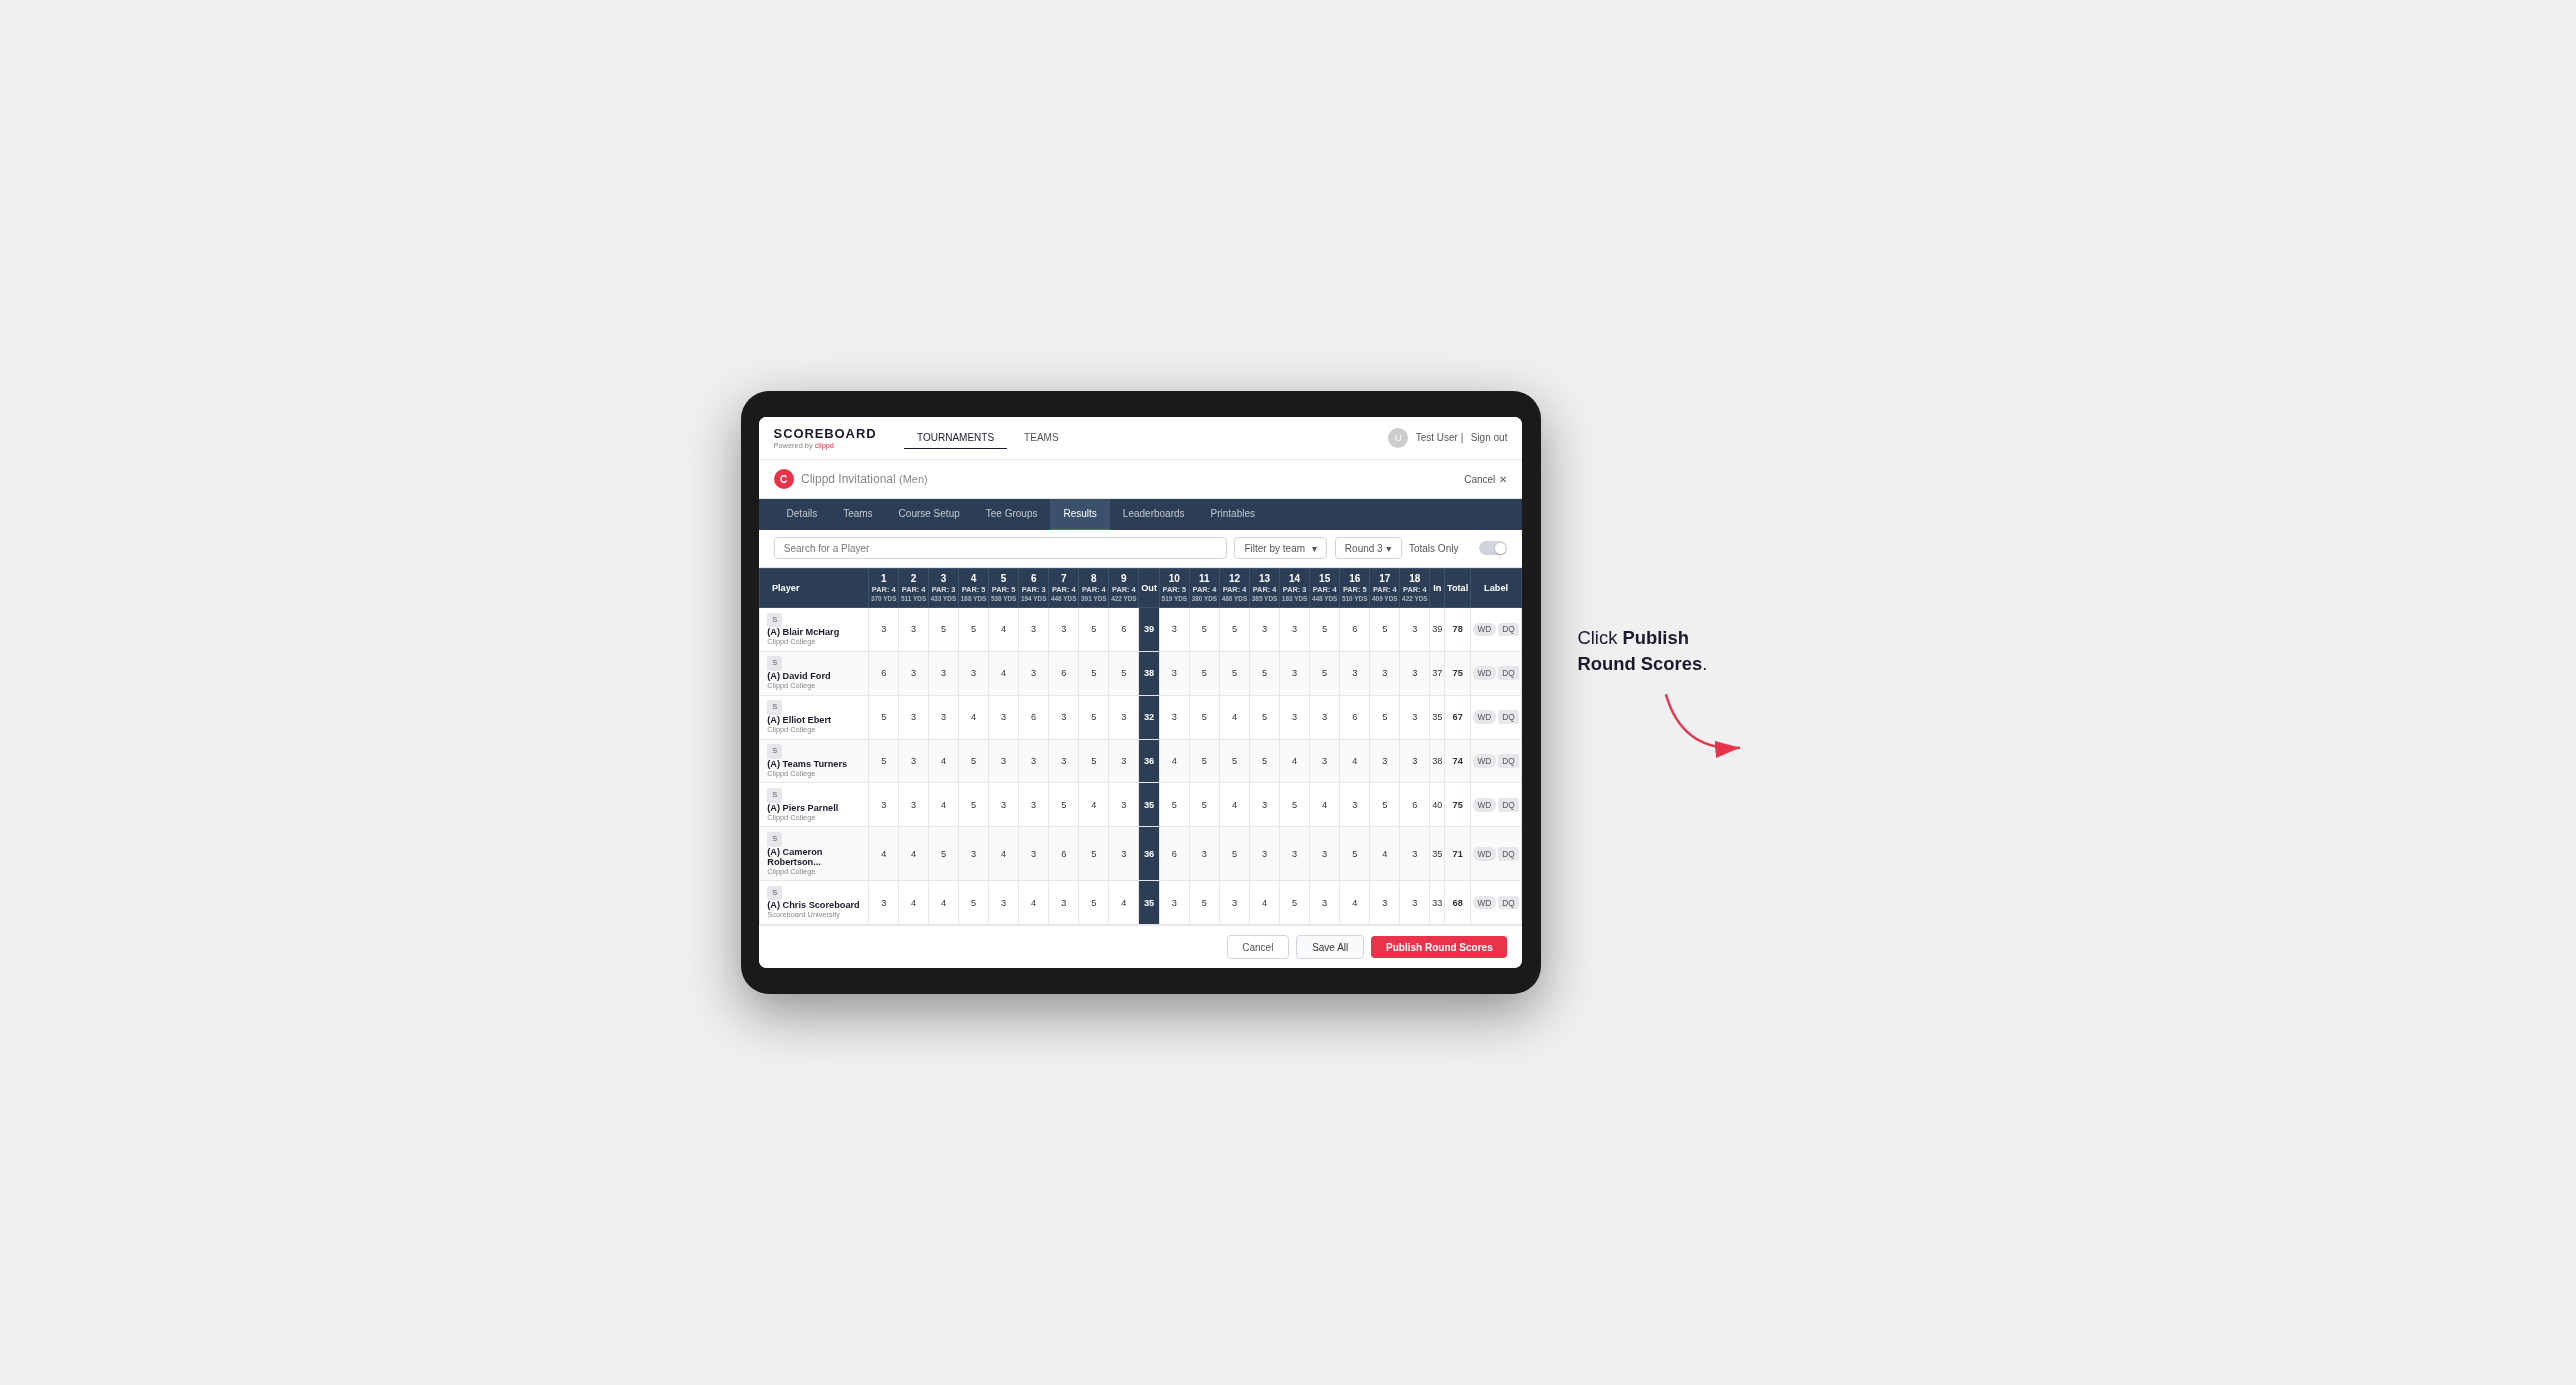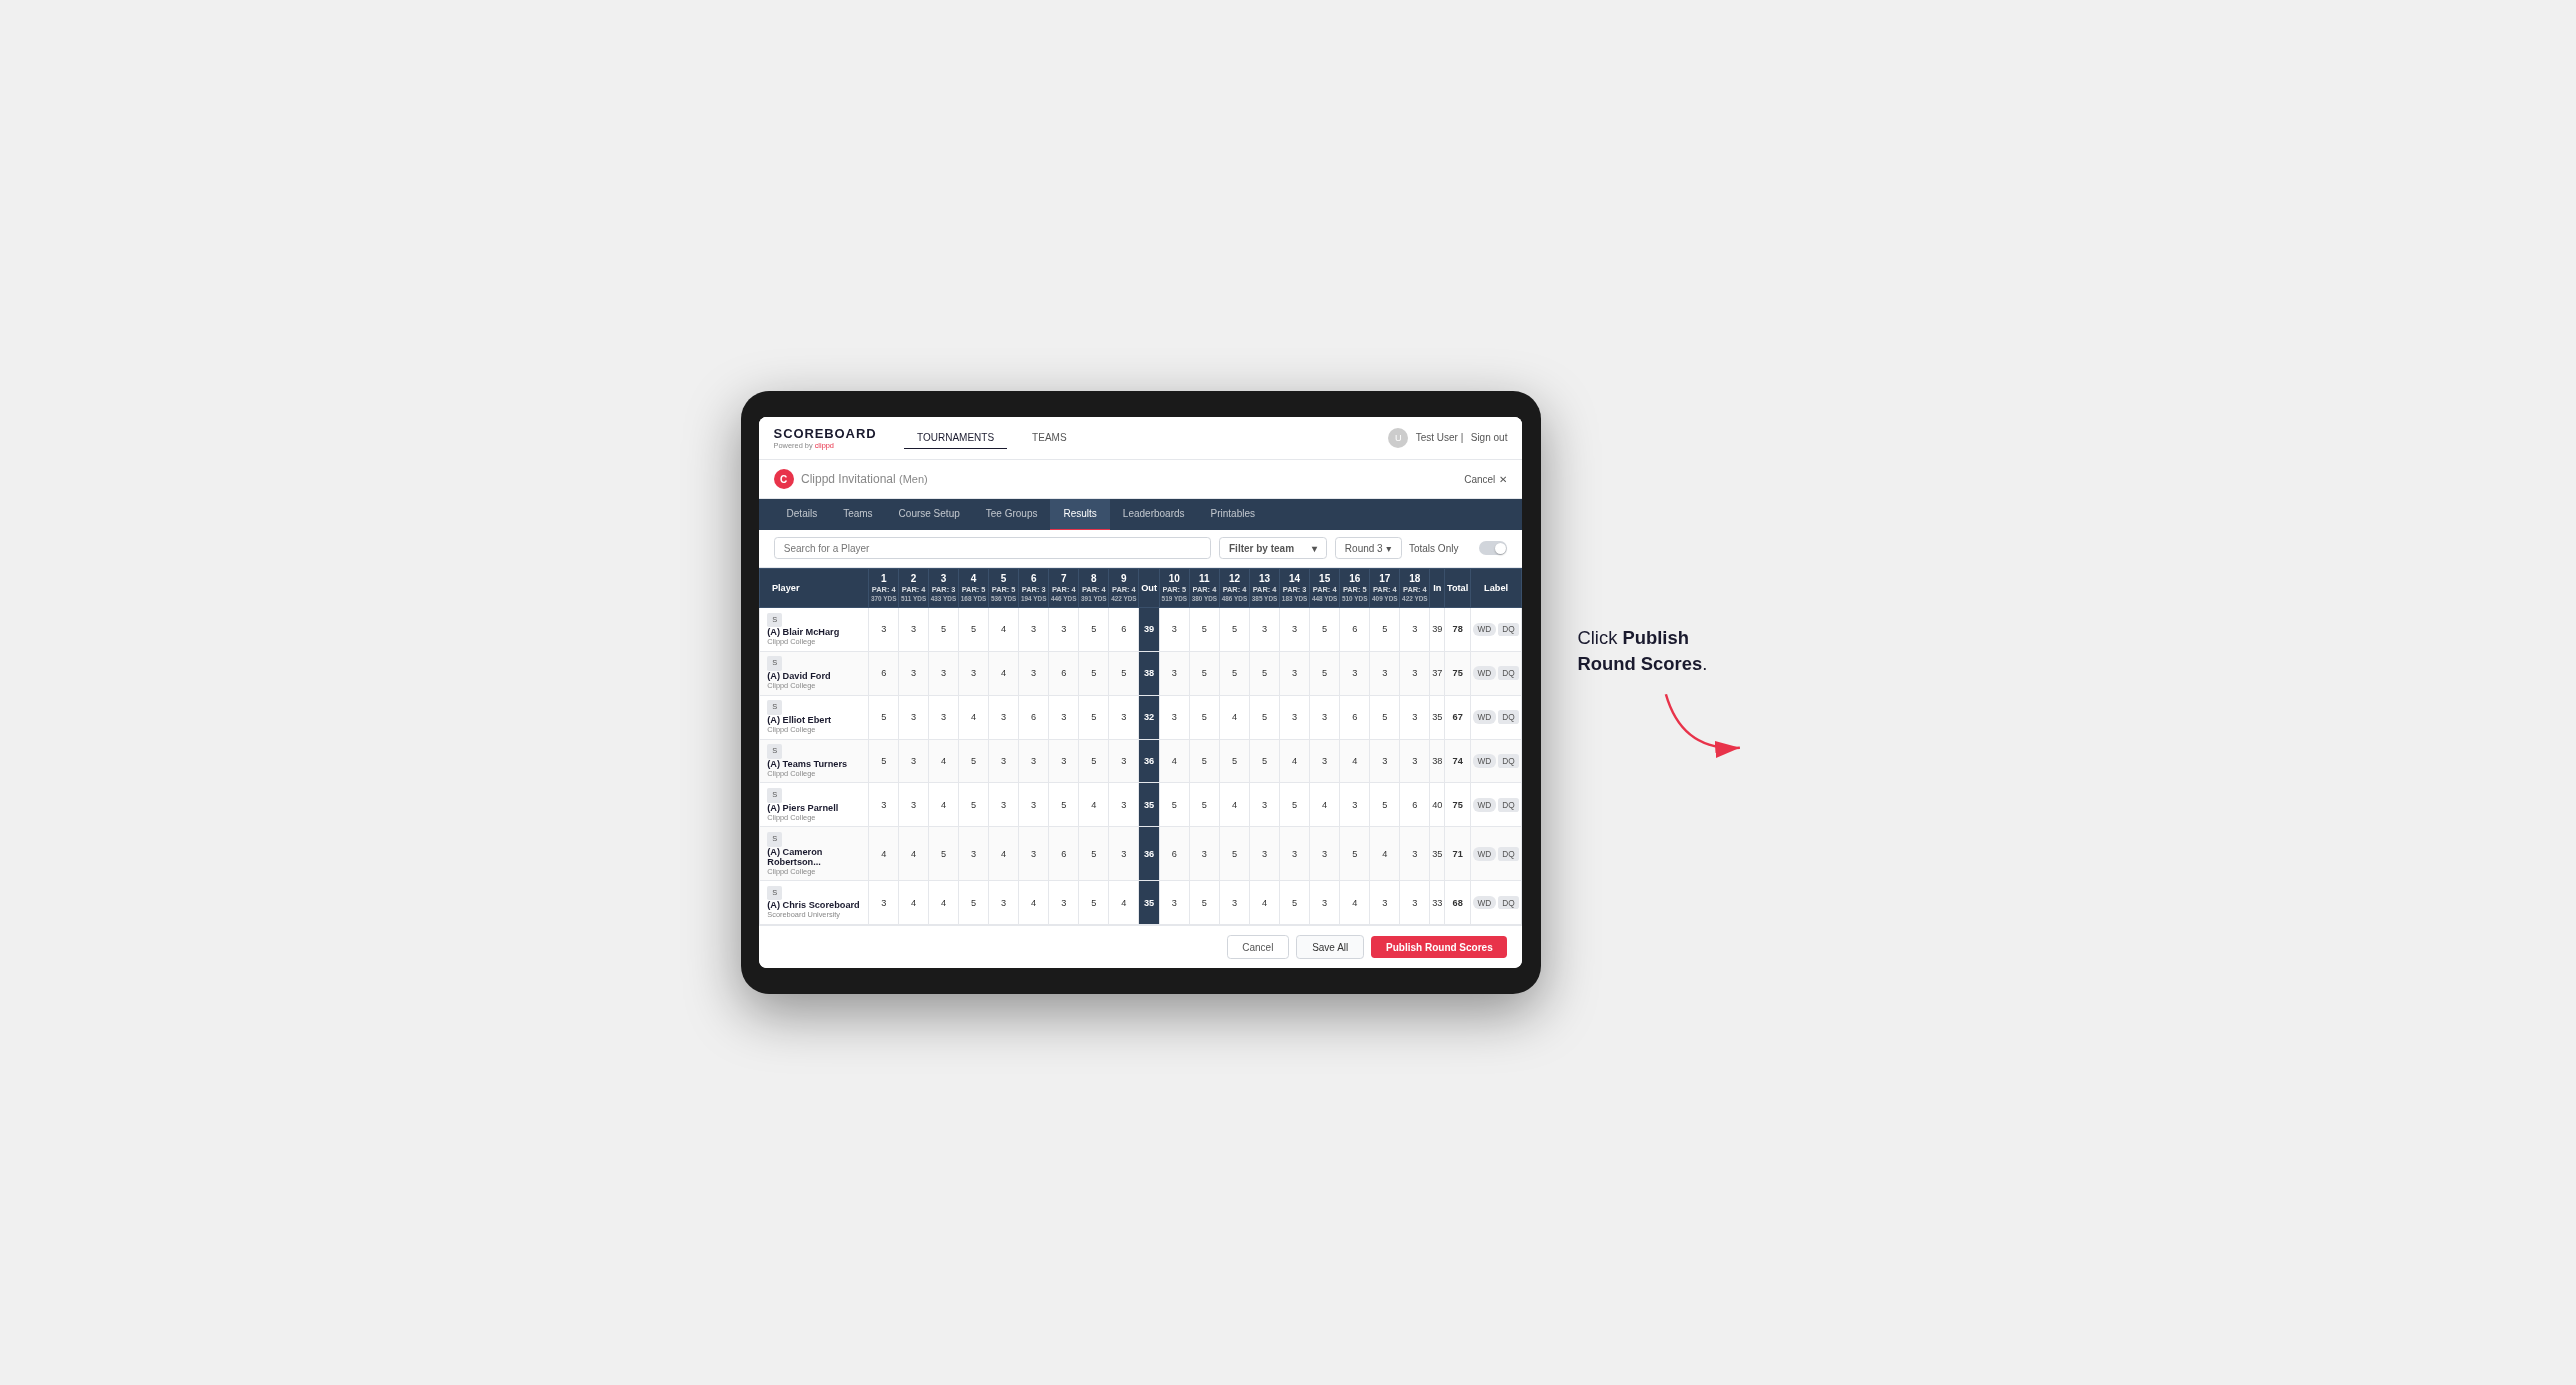--- a/index.html
+++ b/index.html
@@ -52,21 +52,21 @@
       letter-spacing: 0.9px;
       color: #1a1a2e;
     }
     .logo-sub {
       font-size: 7.4px;
       color: #888;
     }
     .logo-sub span { color: #e8334a; }
     .nav-links {
       display: flex;
-      gap: 12px;
+      gap: 4px;
       margin-left: 9.2px;
     }
     .nav-link {
       font-size: 10px;
       color: #555;
       padding: 5.5px 13px;
       cursor: pointer;
       border-bottom: 1.8px solid transparent;
     }
     .nav-link.active {
@@ -167,22 +167,21 @@
     .filter-select {
       border: 0.9px solid #d1d5db;
       border-radius: 3.7px;
       padding: 4.6px 9.2px;
       font-size: 10px;
       color: #555;
       background: #fff;
       cursor: pointer;
       display: flex;
       align-items: center;
-      gap: 18px;
-      font-weight: bold;
+      gap: 7px;
     }
     .round-select {
       border: 0.9px solid #d1d5db;
       border-radius: 3.7px;
       padding: 4.6px 9.2px;
       font-size: 10px;
       color: #555;
       background: #fff;
       cursor: pointer;
       display: flex;

